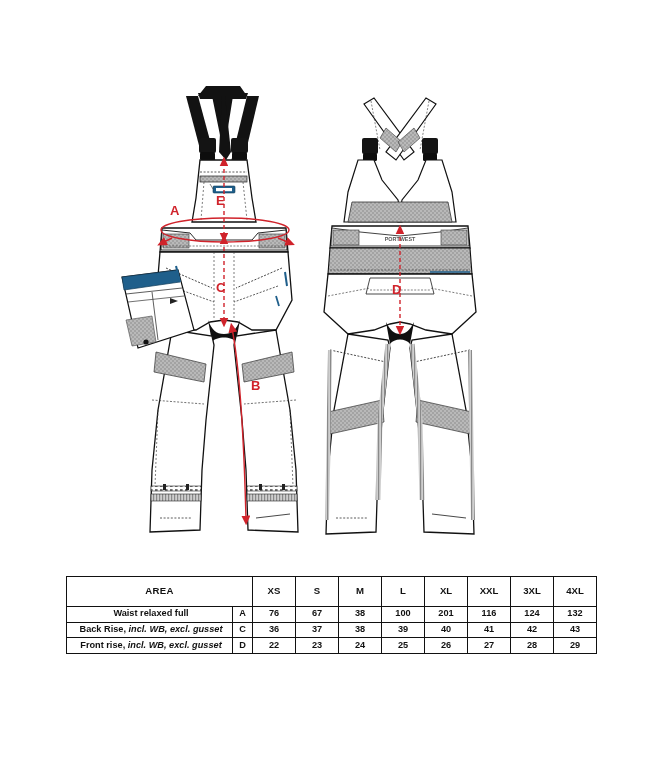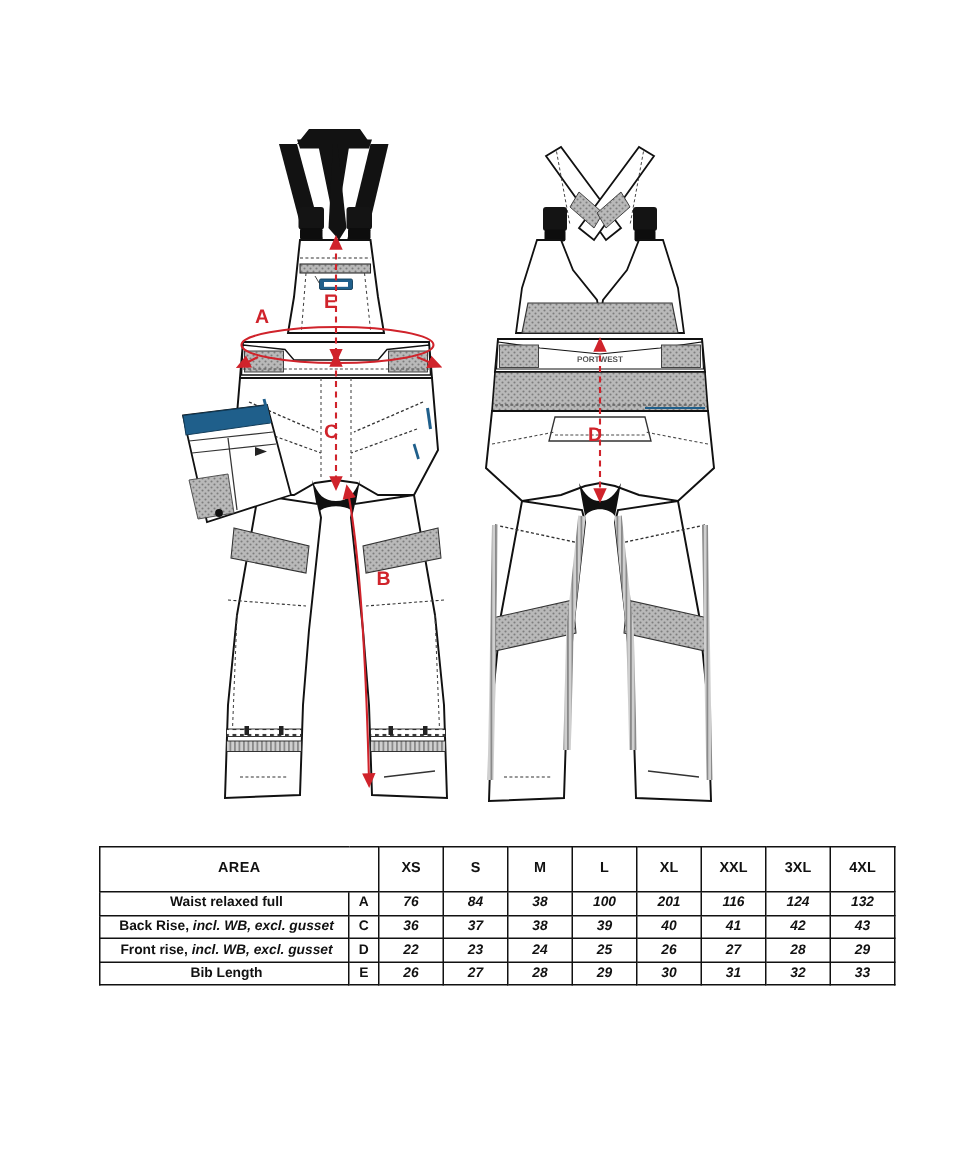--- a/index.html
+++ b/index.html
@@ -24,21 +24,21 @@
   #illustration {
     position: absolute;
     left: 0;
     top: 0;
     width: 645px;
     height: 560px;
   }
   #size-table-wrap {
     position: absolute;
     left: 48px;
-    top: 564px;
+    top: 576px;
     width: 530px;
     padding-left: 18px;
   }
   table.size-table {
     border-collapse: collapse;
     width: 530px;
     table-layout: fixed;
     background: #fff;
   }
   table.size-table td,
@@ -72,21 +72,20 @@
   }
   td.row-label .ital {
     font-style: italic;
     font-weight: bold;
   }
   td.letter {
     font-size: 9.4px;
   }
   td.val {
     font-size: 9.2px;
-    font-style: italic;
   }
   .meas-label {
     font-weight: bold;
     font-size: 13px;
     fill: #d0232b;
     font-family: "Liberation Sans", sans-serif;
   }
 </style>
 </head>
 <body>
@@ -328,21 +327,21 @@
           <th class="size-head">XXL</th>
           <th class="size-head">3XL</th>
           <th class="size-head">4XL</th>
         </tr>
       </thead>
       <tbody>
         <tr>
           <td class="row-label"><span>Waist relaxed full</span><span class="ital"></span></td>
           <td class="letter">A</td>
           <td class="val">76</td>
-          <td class="val">84</td>
+          <td class="val">67</td>
           <td class="val">38</td>
           <td class="val">100</td>
           <td class="val">201</td>
           <td class="val">116</td>
           <td class="val">124</td>
           <td class="val">132</td>
         </tr>
         <tr>
           <td class="row-label"><span>Back Rise,</span> <span class="ital">incl. WB, excl. gusset</span></td>
           <td class="letter">C</td>
@@ -360,29 +359,17 @@
           <td class="letter">D</td>
           <td class="val">22</td>
           <td class="val">23</td>
           <td class="val">24</td>
           <td class="val">25</td>
           <td class="val">26</td>
           <td class="val">27</td>
           <td class="val">28</td>
           <td class="val">29</td>
         </tr>
-        <tr>
-          <td class="row-label"><span>Bib Length</span><span class="ital"></span></td>
-          <td class="letter">E</td>
-          <td class="val">26</td>
-          <td class="val">27</td>
-          <td class="val">28</td>
-          <td class="val">29</td>
-          <td class="val">30</td>
-          <td class="val">31</td>
-          <td class="val">32</td>
-          <td class="val">33</td>
-        </tr>
       </tbody>
     </table>
   </div>
 
 </div>
 
 </body></html>

